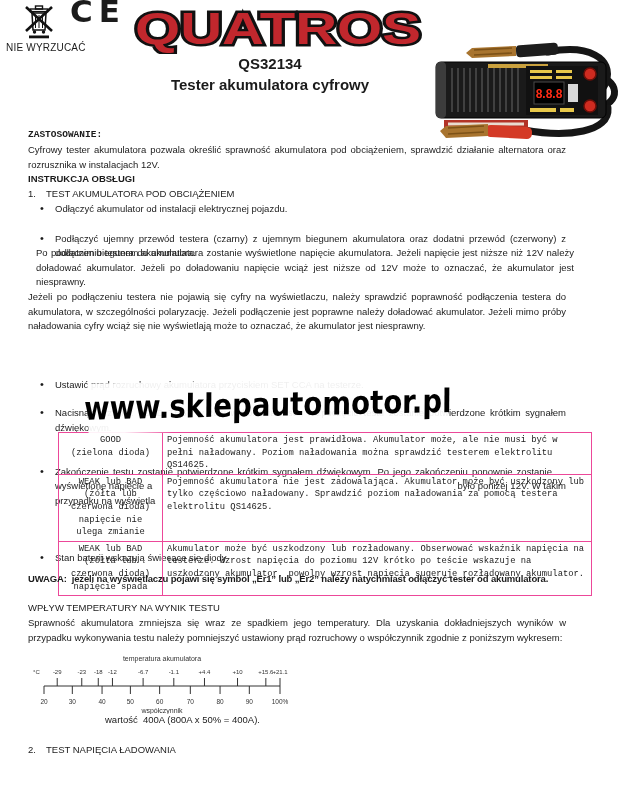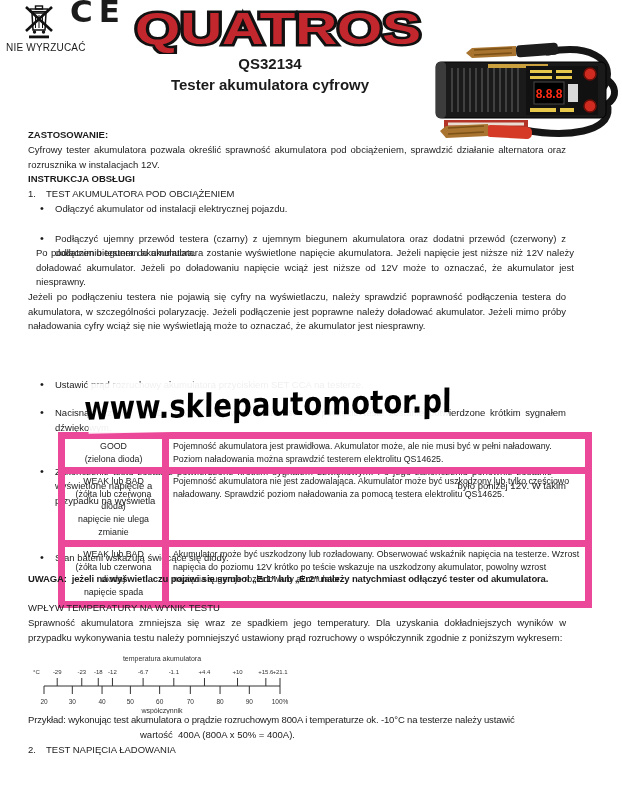--- a/index.html
+++ b/index.html
@@ -27,39 +27,39 @@
   .bullet { position:relative; padding-left:27px; }
   .bullet::before { content:"\2022"; position:absolute; left:12px; top:-1px; font-size:11px; }
   .numline { display:flex; }
   .numline .num { width:18px; flex:0 0 18px; }
 
   
   .splitline { display:flex; justify-content:space-between; }
 
   
   table.results { border-collapse:collapse; width:534px; table-layout:fixed; font-size:8.8px; line-height:12.6px; }
-  table.results td { border:7px solid #ec4899; vertical-align:top; padding:1px 4px 2px 4px; }
+  table.results td { border:1px solid #ec4899; vertical-align:top; padding:1px 4px 2px 4px;font-family:Liberation Mono, monospace; }
   td.status { width:104px; text-align:center; padding-left:1px; padding-right:1px; }
   td.desc { text-align:left; }
 
   
   .watermark {
     left:88px; top:380px; width:360px; height:50px;
     background:rgba(255,255,255,0.93);
     display:flex; align-items:center; justify-content:center;
     transform:rotate(-1.2deg);
     z-index:5;
   }
   .watermark span {
     font-family:"DejaVu Sans",sans-serif; font-weight:bold; color:#000;
     font-size:30px; white-space:nowrap; transform:scale(.92,1.08) skewX(-2deg);
   }
 
   .uwaga-l2 { margin-left:75px; }
-  .przyklad-l2 { margin-left:112px; white-space:pre; }
+  .przyklad-l2 { margin-left:77px; white-space:pre; }
 
   svg text { font-family:"Liberation Sans",sans-serif; }
 </style>
 </head>
 <body>
 
 <div class="page">
 
   <svg class="abs" style="left:22px; top:4px;" width="34" height="36" viewBox="0 0 34 36">
     <rect x="13.5" y="2" width="7" height="3" fill="none" stroke="#111" stroke-width="1.4"></rect>
@@ -142,21 +142,21 @@
       <rect x="20" y="84.5" width="76" height="3" fill="#e9dcd0"></rect>
     </g>
 
     <g>
       <rect x="58" y="88" width="46" height="12" rx="5" fill="#d43a26" transform="rotate(3 81 94)"></rect>
       <path d="M18 88 L60 86 L60 98 L18 100 L12 93 Z" fill="#a8742f"></path>
       <path d="M20 90 L56 88 M20 96 L56 94" stroke="#7d5218" stroke-width="1.6"></path>
     </g>
   </svg>
 
-  <div class="abs content-left bold" style="top:128px;">ZASTOSOWANIE:</div>
+  <div class="abs content-left bold" style="top:128px;font-family:Liberation Mono, monospace;">ZASTOSOWANIE:</div>
   <div class="abs content-left just" style="top:143px;">Cyfrowy tester akumulatora pozwala określić sprawność akumulatora pod obciążeniem, sprawdzić działanie alternatora oraz rozrusznika w instalacjach 12V.</div>
 
   <div class="abs content-left bold" style="top:172px;">INSTRUKCJA OBSŁUGI</div>
 
   <div class="abs content-left numline" style="top:187px;">
     <span class="num">1.</span>
     <span>TEST AKUMULATORA POD OBCIĄŻENIEM</span>
   </div>
 
   <div class="abs content-left bullet" style="top:202px;">Odłączyć akumulator od instalacji elektrycznej pojazdu.</div>
@@ -260,24 +260,20 @@
       <line x1="190.056" y1="34" x2="190.056" y2="42" stroke="#333" stroke-width="1"></line>
       <text x="190.056" y="52" text-anchor="middle" font-size="6.5" fill="#333">80</text>
       <line x1="219.32" y1="34" x2="219.32" y2="42" stroke="#333" stroke-width="1"></line>
       <text x="219.32" y="52" text-anchor="middle" font-size="6.5" fill="#333">90</text>
       <line x1="250" y1="34" x2="250" y2="42" stroke="#333" stroke-width="1"></line>
       <text x="250" y="52" text-anchor="middle" font-size="6.5" fill="#333">100%</text>
       <text x="132" y="61" text-anchor="middle" font-size="7" fill="#333">współczynnik</text>
     </svg>
 
   <div class="abs content-left" style="top:713px;">
-    <div class="nowrap" style="letter-spacing:-0.15px;">
-      <span>Przykład:</span>
-      <span>wykonując test akumulatora o prądzie rozruchowym 800A i temperaturze ok. -10°C na testerze należy ustawić</span>
-    </div>
     <div class="przyklad-l2">wartość  400A (800A x 50% = 400A).</div>
   </div>
 
   <div class="abs content-left numline" style="top:743px;">
     <span class="num">2.</span>
     <span>TEST NAPIĘCIA ŁADOWANIA</span>
   </div>
 
 </div>
 

